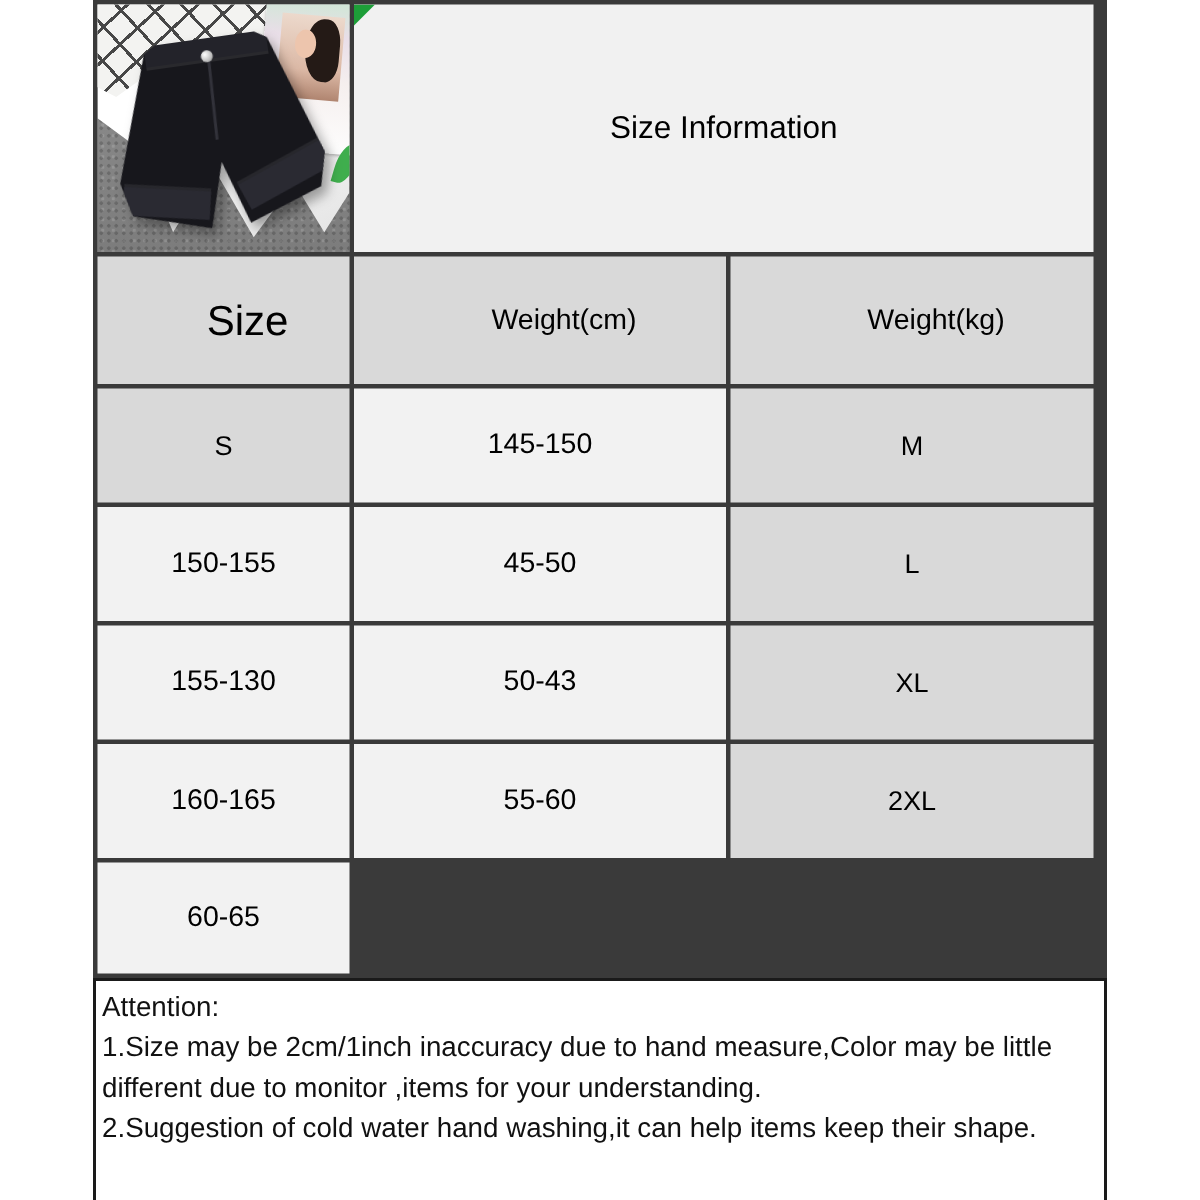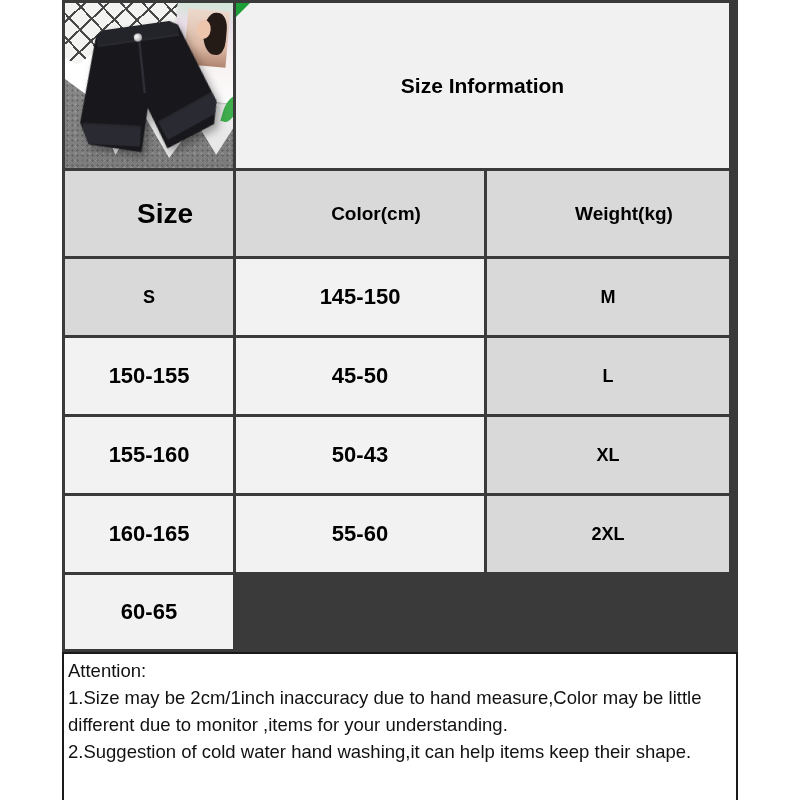--- a/index.html
+++ b/index.html
@@ -13,31 +13,31 @@
   .size-table {
     position:absolute; left:62px; top:0; width:676px; height:652px;
     box-sizing:border-box; padding:3px;
     display:grid;
     grid-template-columns:168px 248px 242px;
     grid-template-rows:165px 85px 76px 76px 76px 76px 74px;
     gap:3px; background:#3a3a3a;
   }
   .cell {
     display:flex; align-items:center; justify-content:center;
-    text-align:center; font-weight:700; overflow:hidden;
+    text-align:center; font-weight:400; overflow:hidden;
   }
   .title-cell { grid-column:2 / 4; background:#f1f1f1; position:relative; font-size:21px; }
   .flag {
     position:absolute; left:0; top:0; width:0; height:0;
     border-top:14px solid #1d9e38; border-right:14px solid transparent;
   }
   .hdr { background:#d9d9d9; font-size:19px;padding-left:32px; }
   .hdr-size { font-size:28px; }
   .size-col { background:#d9d9d9; font-size:18px; }
-  .data-cell { background:#f2f2f2; font-size:22px; }
+  .data-cell { background:#f2f2f2; font-size:19px; }
 
   
   .attention {
     position:absolute; left:62px; top:652px; width:676px; height:154px;
     box-sizing:border-box; background:#ffffff; border:2px solid #1a1a1a;
     padding:3px 4px; font-size:18.5px; line-height:27px; color:#111;
   }
   .attention div { white-space:nowrap; }
 
   
@@ -130,32 +130,32 @@
         </div>
         <div class="shorts-button"></div>
       </div>
     </div>
     <div class="cell title-cell">
       <span class="flag"></span>
       <span>Size Information</span>
     </div>
 
     <div class="cell hdr hdr-size">Size</div>
-    <div class="cell hdr">Color(cm)</div>
+    <div class="cell hdr">Weight(cm)</div>
     <div class="cell hdr">Weight(kg)</div>
 
     <div class="cell size-col">S</div>
     <div class="cell data-cell">145-150</div>
 
     <div class="cell size-col">M</div>
     <div class="cell data-cell">150-155</div>
     <div class="cell data-cell">45-50</div>
 
     <div class="cell size-col">L</div>
-    <div class="cell data-cell">155-160</div>
+    <div class="cell data-cell">155-130</div>
     <div class="cell data-cell">50-43</div>
 
     <div class="cell size-col">XL</div>
     <div class="cell data-cell">160-165</div>
     <div class="cell data-cell">55-60</div>
 
     <div class="cell size-col">2XL</div>
     <div class="cell data-cell">60-65</div>
 
   </div>

